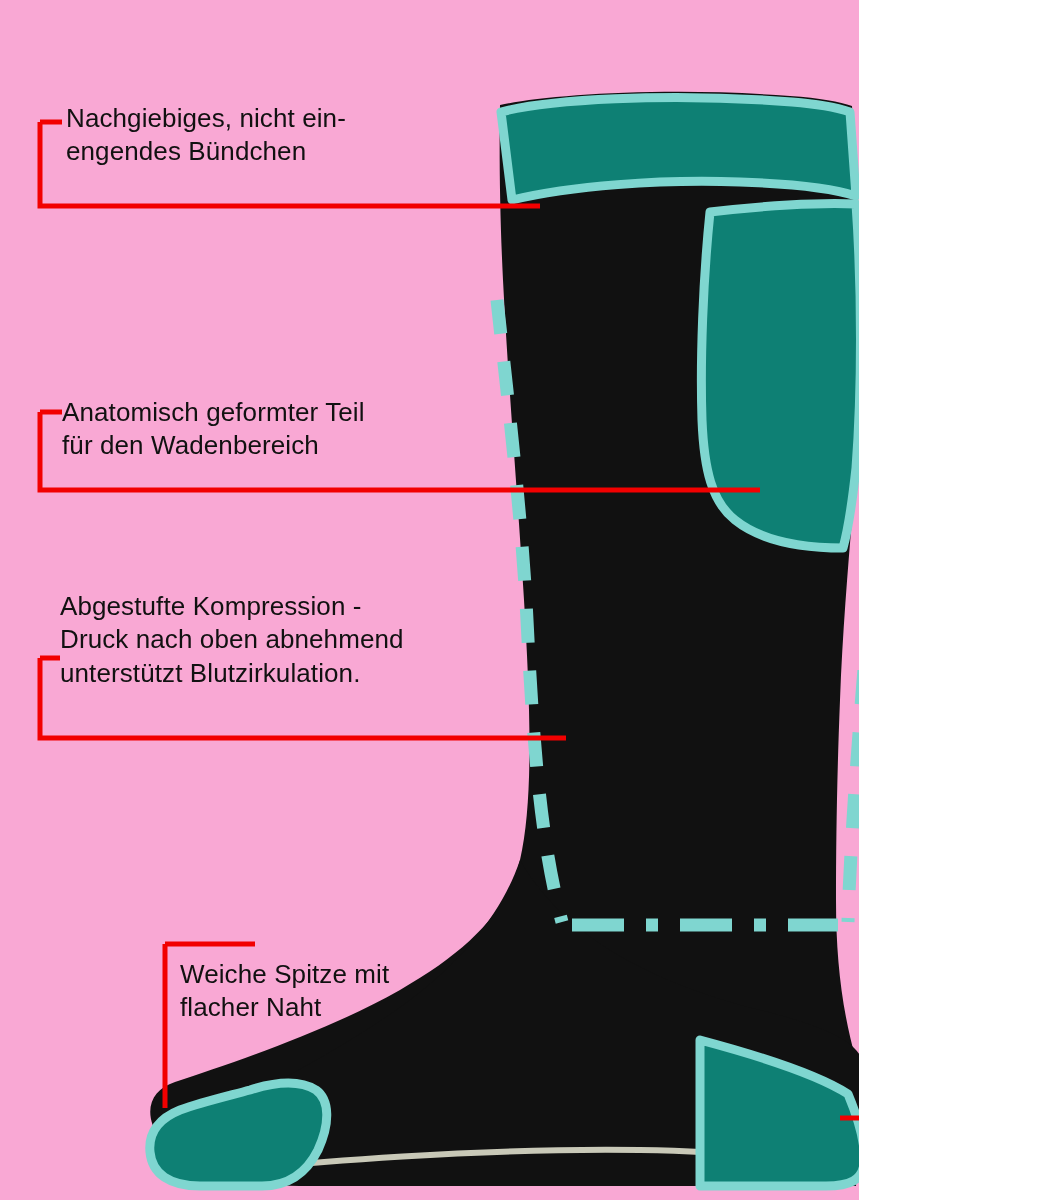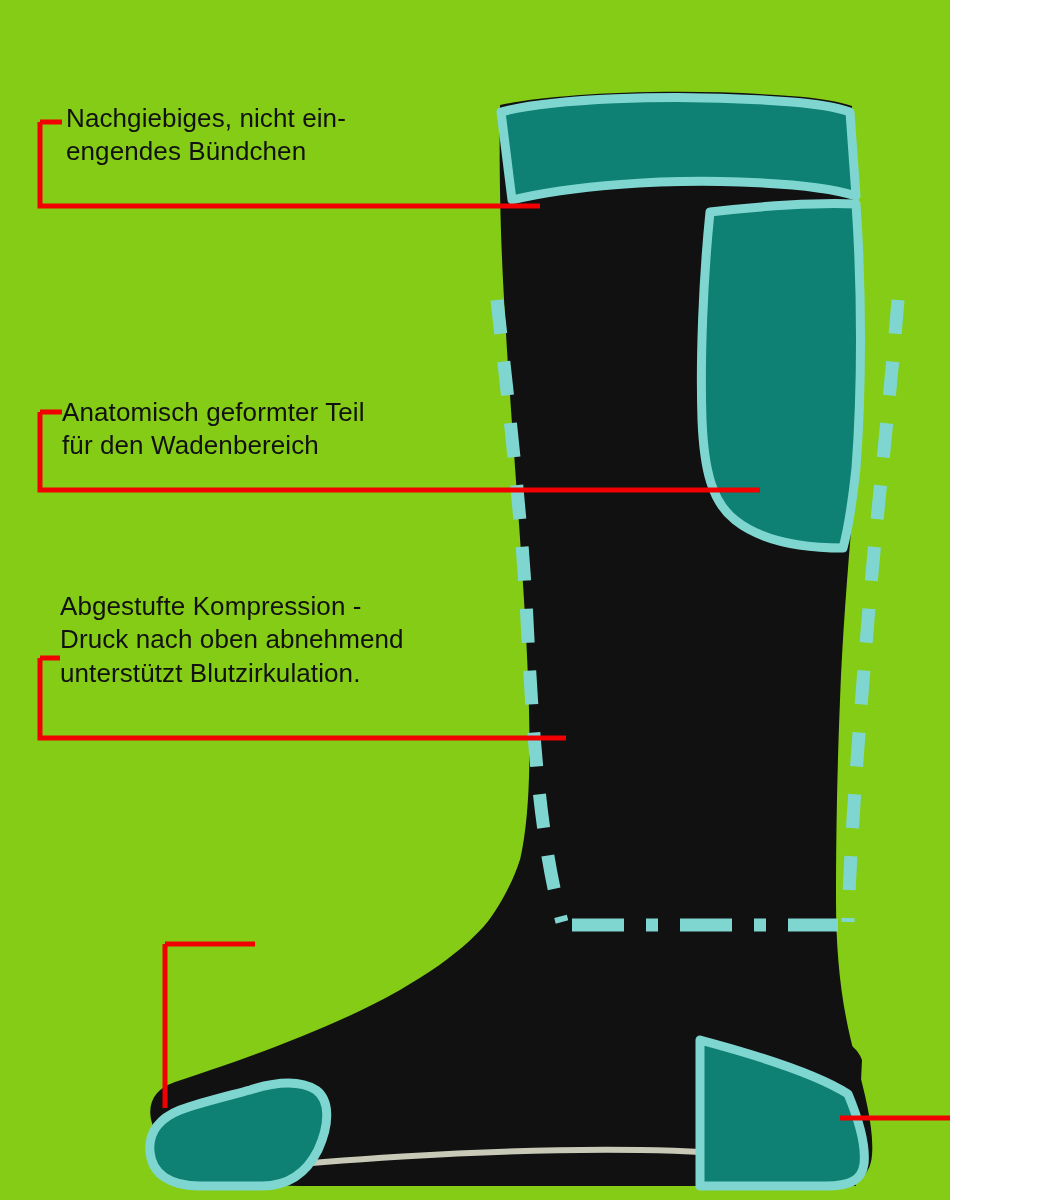--- a/index.html
+++ b/index.html
@@ -5,23 +5,23 @@
   html, body {
     margin: 0;
     padding: 0;
     background: #ffffff;
   }
   body {
     font-family: "Liberation Sans", sans-serif;
   }
   #stage {
     position: relative;
-    width: 950px;
+    width: 859px;
     height: 1200px;
-    background: #84cc16;
+    background: #f9a8d4;
     overflow: hidden;
   }
   .callout-text {
     position: absolute;
     color: #111111;
     font-size: 26px;
     line-height: 1.28;
     white-space: pre-line;
     letter-spacing: 0.1px;
   }
@@ -122,15 +122,17 @@
   <div class="callout-text" id="label-cuff">Nachgiebiges, nicht ein-
 engendes Bündchen</div>
 
   <div class="callout-text" id="label-compr">Abgestufte Kompression -
 Druck nach oben abnehmend
 unterstützt Blutzirkulation.</div>
 
   <div class="callout-text" id="label-calf">Anatomisch geformter Teil
 für den Wadenbereich</div>
 
+  <div class="callout-text" id="label-toe">Weiche Spitze mit
+flacher Naht</div>
 
 
 </div>
 
 </body></html>

